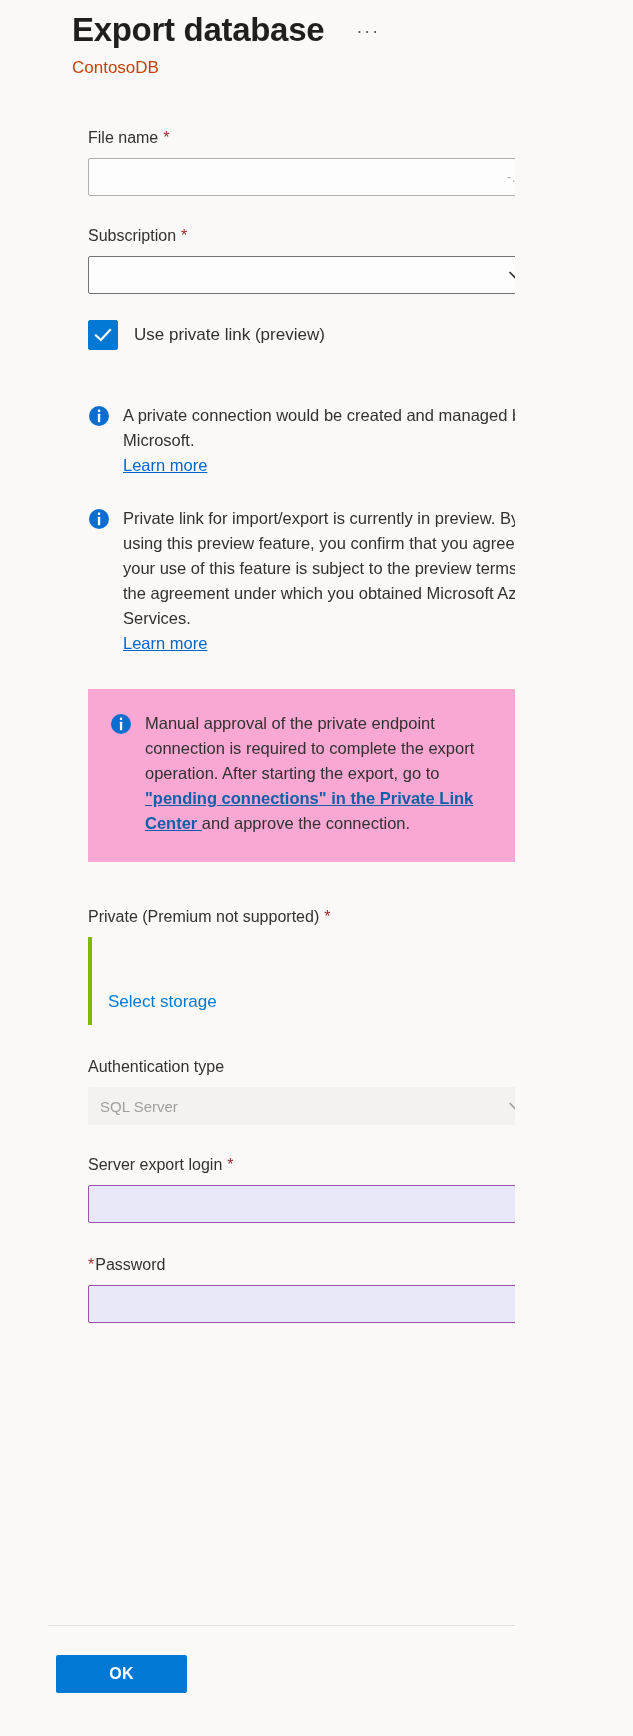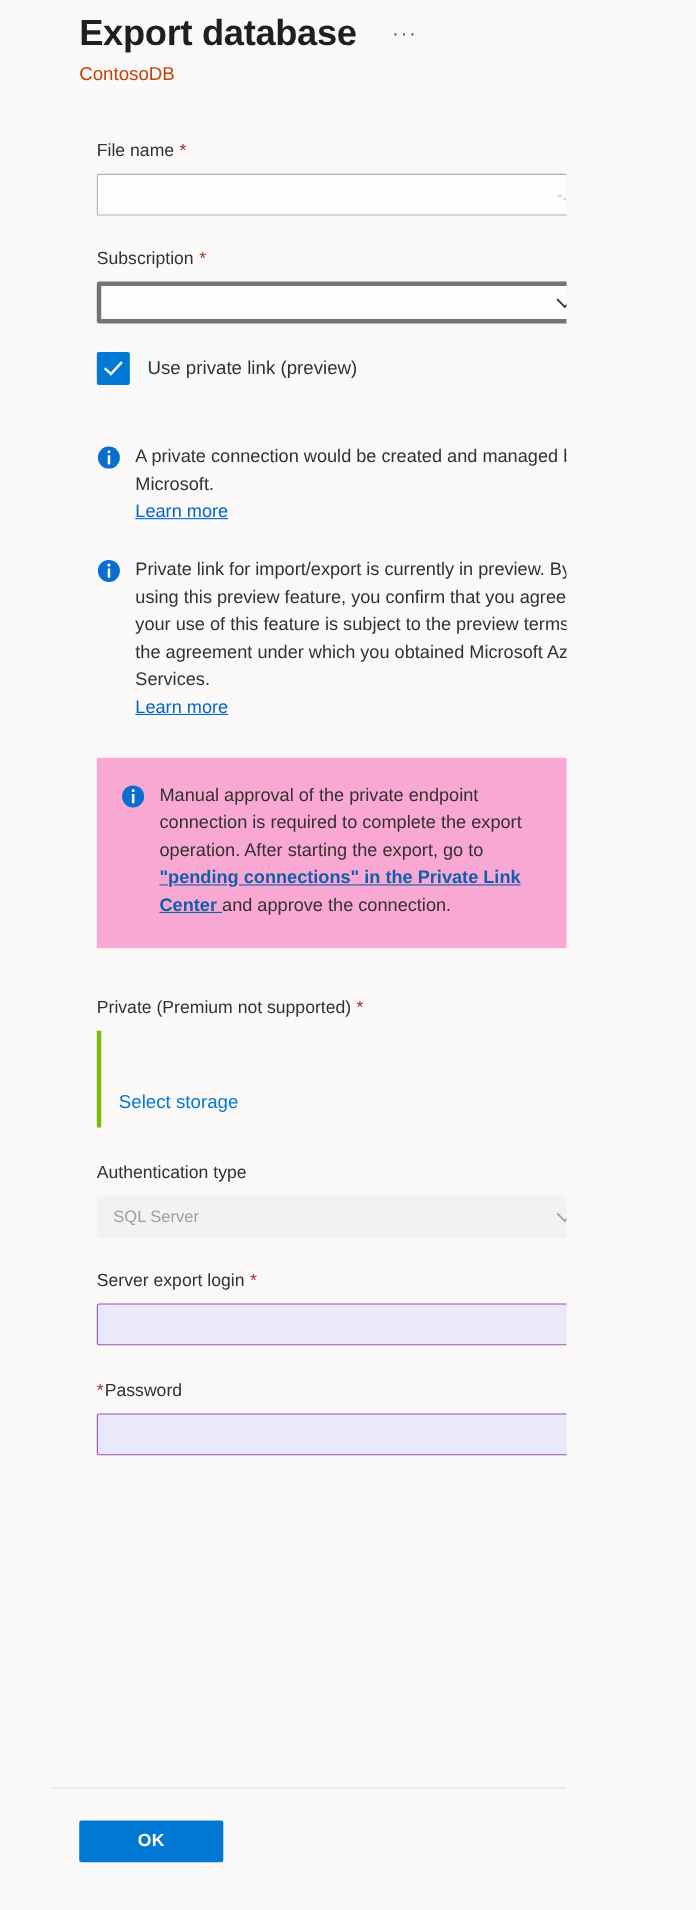--- a/index.html
+++ b/index.html
@@ -97,21 +97,21 @@
     position: absolute;
     right: 11px;
     font-size: 14px;
     color: #b9b7b4;
     letter-spacing: 0.5px;
   }
 
   .dropdown {
     width: 449px;
     height: 38px;
-    border: 4px solid #737373;
+    border: 1px solid #737373;
     background: #fdfdfd;
     border-radius: 2px;
     display: flex;
     align-items: center;
     justify-content: space-between;
     padding: 0 11px;
     font-size: 15px;
     color: #323130;
   }
   .dropdown.disabled {
@@ -229,21 +229,21 @@
   .footer-divider {
     position: absolute;
     left: 48px;
     right: 0;
     bottom: 110px;
     height: 1px;
     background: #e1dfdd;
   }
   .ok-button {
     position: absolute;
-    left: 72px;
+    left: 56px;
     bottom: 43px;
     width: 131px;
     height: 38px;
     background: #0078d4;
     color: #ffffff;
     border: none;
     border-radius: 2px;
     font-size: 16px;
     font-weight: 600;
     font-family: "Liberation Sans", sans-serif;

